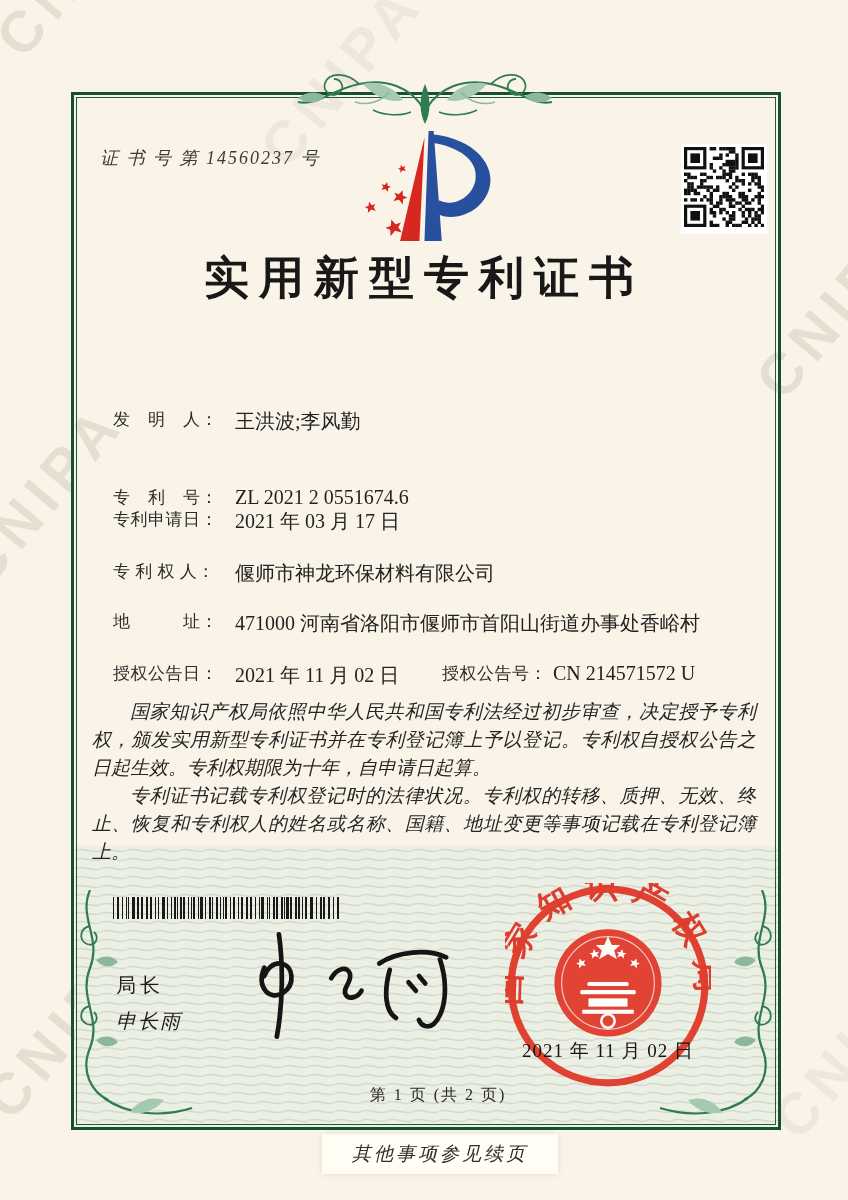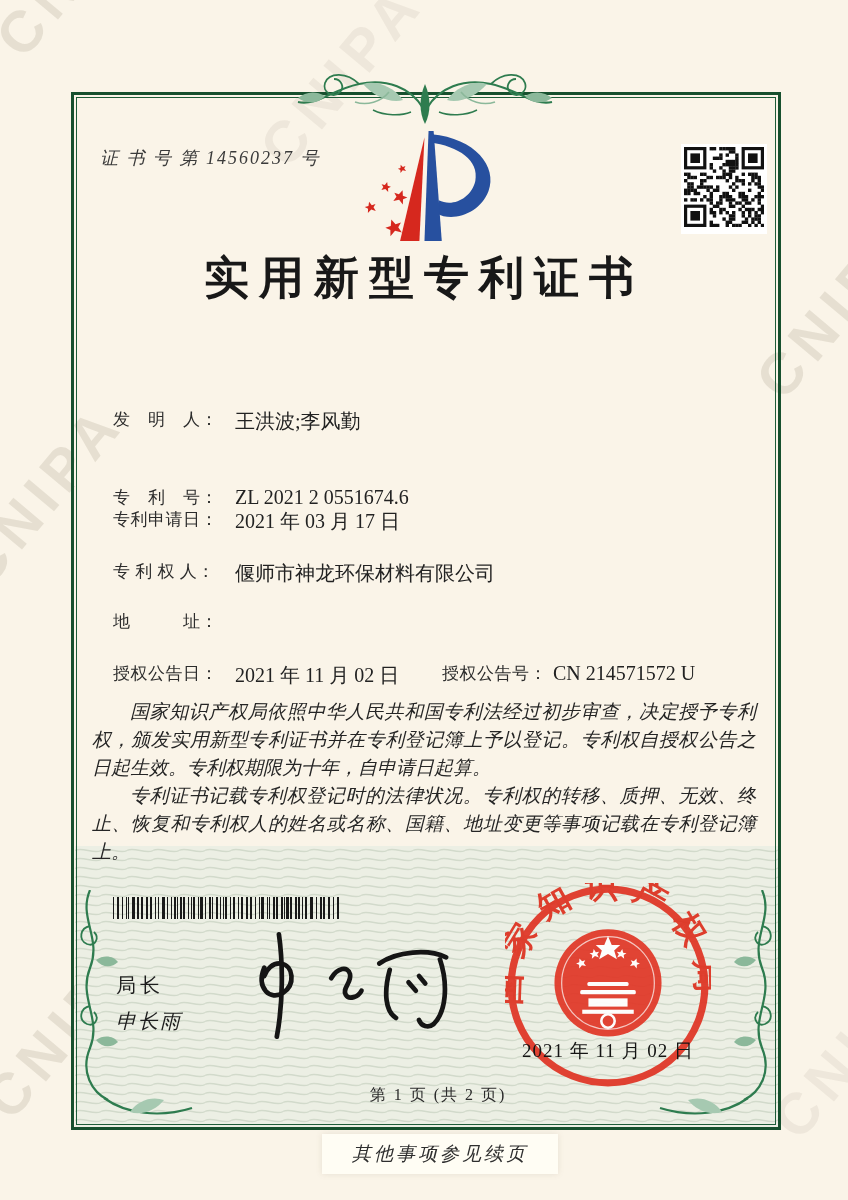--- a/index.html
+++ b/index.html
@@ -385,20 +385,21 @@
     <div class="frow" style="top:152px;">
       <span class="flabel">专利申请日：</span>
       <span class="fvalue">2021 年 03 月 17 日</span>
     </div>
     <div class="frow" style="top:204px;">
       <span class="flabel">专 利 权 人：</span>
       <span class="fvalue">偃师市神龙环保材料有限公司</span>
     </div>
     <div class="frow" style="top:254px;">
       <span class="flabel">地　　　址：</span>
+      <span class="fvalue">471000 河南省洛阳市偃师市首阳山街道办事处香峪村</span>
     </div>
     <div class="frow" style="top:306px;">
       <span class="flabel">授权公告日：</span>
       <span class="fvalue">2021 年 11 月 02 日</span>
       <span class="flabel second">授权公告号：</span>
       <span class="fvalue second">CN 214571572 U</span>
     </div>
   </div>
 
   <div class="body-text">

